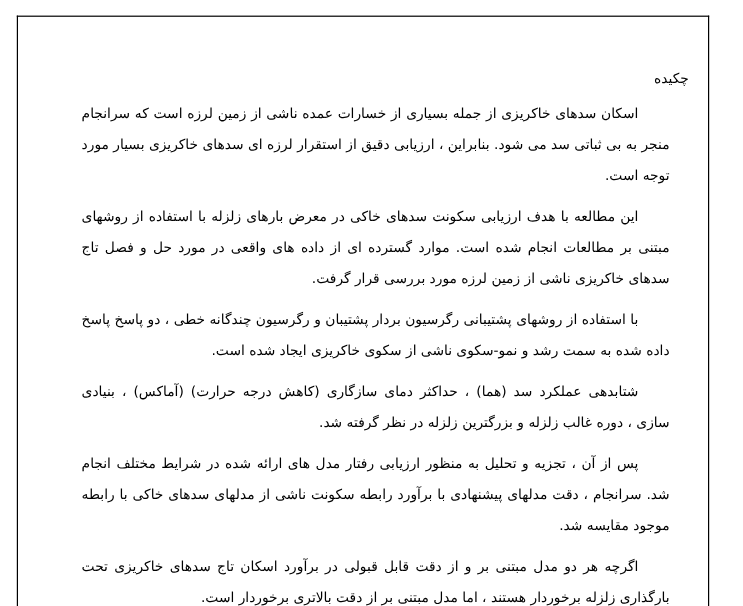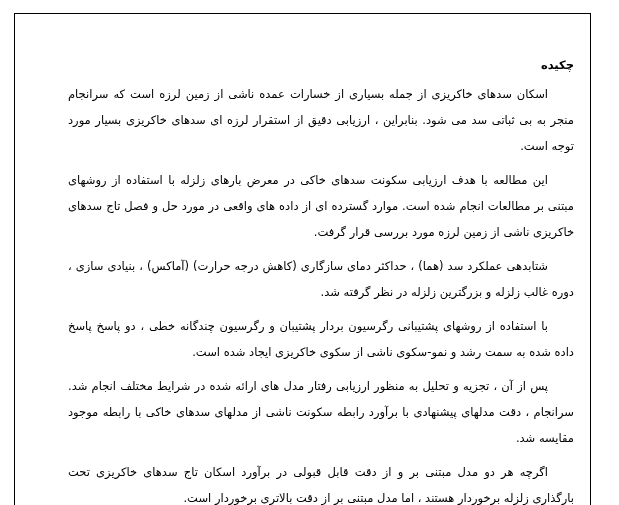--- a/index.html
+++ b/index.html
@@ -39,55 +39,55 @@
     height: 492px;
     box-sizing: border-box;
     direction: rtl;
     text-align: justify;
   }
 
   .doc-title {
     margin: 0;
     padding: 0;
     font-size: 11.5px;
-    font-weight: bold;
+    font-weight: normal;
     text-align: right;
     line-height: 1.25;
     padding-top: 45px;
     padding-bottom: 9px;
     letter-spacing: 0;
   }
 
   .abstract-body {
     font-size: 11.5px;
     line-height: 26px;
   }
 
   .para {
-    margin: 0 0 8px 0;
+    margin: 0 16px 8px 0;
     text-align: justify;
     text-justify: inter-word;
     text-indent: 26px;
     direction: rtl;
     unicode-bidi: isolate;
   }
   .para:last-child { margin-bottom: 0; }
 </style>
 </head>
 <body>
 
 <div class="page-frame"></div>
 
 <div class="page-body">
 
   <h1 class="doc-title">چکیده</h1>
 
   <div class="abstract-body">
     <p class="para">اسکان سدهای خاکریزی از جمله بسیاری از خسارات عمده ناشی از زمین لرزه است که سرانجام منجر به بی ثباتی سد می شود. بنابراین ، ارزیابی دقیق از استقرار لرزه ای سدهای خاکریزی بسیار مورد توجه است.</p>
     <p class="para">این مطالعه با هدف ارزیابی سکونت سدهای خاکی در معرض بارهای زلزله با استفاده از روشهای مبتنی بر مطالعات انجام شده است. موارد گسترده ای از داده های واقعی در مورد حل و فصل تاج سدهای خاکریزی ناشی از زمین لرزه مورد بررسی قرار گرفت.</p>
+    <p class="para">با استفاده از روشهای پشتیبانی رگرسیون بردار پشتیبان و رگرسیون چندگانه خطی ، دو پاسخ پاسخ داده شده به سمت رشد و نمو-سکوی ناشی از سکوی خاکریزی ایجاد شده است.</p>
     <p class="para">شتابدهی عملکرد سد (هما) ، حداکثر دمای سازگاری (کاهش درجه حرارت) (آماکس) ، بنیادی سازی ، دوره غالب زلزله و بزرگترین زلزله در نظر گرفته شد.</p>
-    <p class="para">با استفاده از روشهای پشتیبانی رگرسیون بردار پشتیبان و رگرسیون چندگانه خطی ، دو پاسخ پاسخ داده شده به سمت رشد و نمو-سکوی ناشی از سکوی خاکریزی ایجاد شده است.</p>
     <p class="para">پس از آن ، تجزیه و تحلیل به منظور ارزیابی رفتار مدل های ارائه شده در شرایط مختلف انجام شد. سرانجام ، دقت مدلهای پیشنهادی با برآورد رابطه سکونت ناشی از مدلهای سدهای خاکی با رابطه موجود مقایسه شد.</p>
     <p class="para">اگرچه هر دو مدل مبتنی بر و از دقت قابل قبولی در برآورد اسکان تاج سدهای خاکریزی تحت بارگذاری زلزله برخوردار هستند ، اما مدل مبتنی بر از دقت بالاتری برخوردار است.</p>
 
   </div>
 
 </div>
 
 </body></html>

